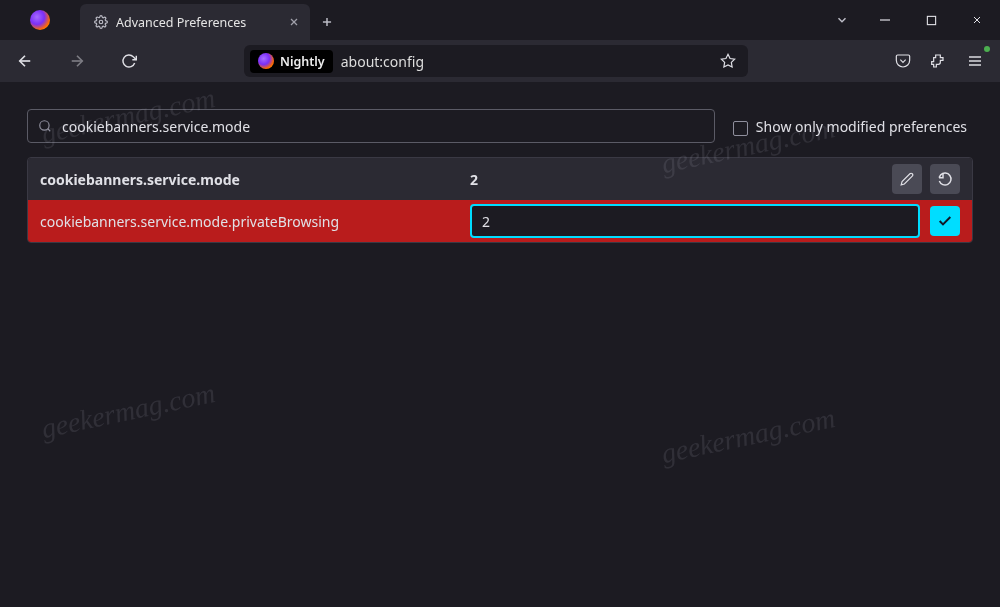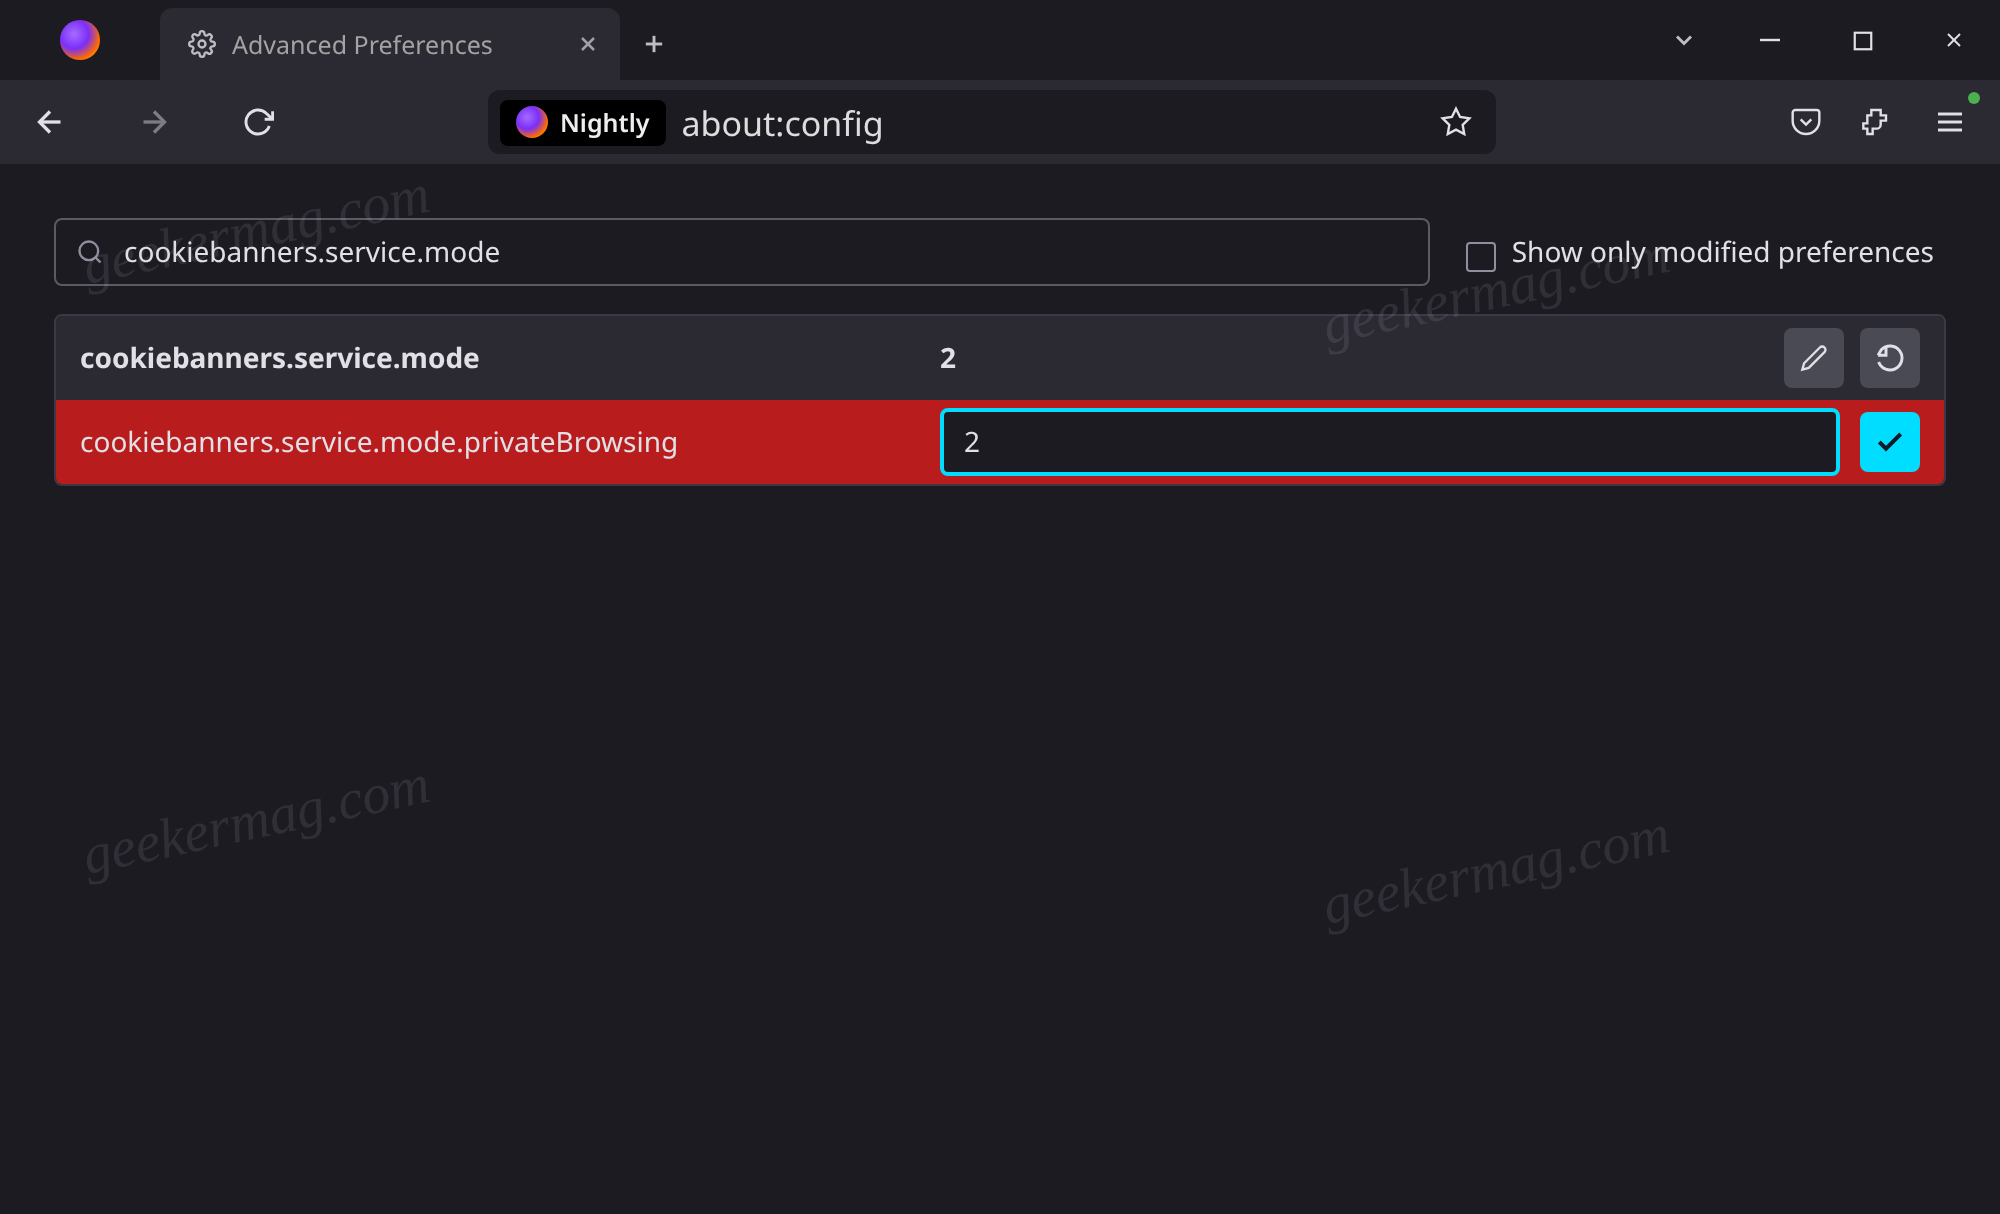--- a/index.html
+++ b/index.html
@@ -17,21 +17,21 @@
     .titlebar .logo-slot {
       width: 80px; display: flex; align-items: center; justify-content: center;
     }
     .tab {
       display: flex; align-items: center; gap: 8px;
       background: #2b2a33; padding: 0 10px 0 14px;
       min-width: 230px; height: 36px; margin-top: 4px;
       border-top-left-radius: 6px; border-top-right-radius: 6px;
       font-size: 12.5px;
     }
-    .tab .tab-title { flex: 1; color: #a3a3a3; }
+    .tab .tab-title { flex: 1; color: #e5e5e5; }
     .tab .close-icon { opacity: 0.8; }
     .newtab-btn {
       width: 34px; display: flex; align-items: center; justify-content: center;
       margin-top: 4px;
     }
     .titlebar-spacer { flex: 1; }
     .chevron-slot { width: 40px; display: flex; align-items: center; justify-content: center; }
     .win-controls { display: flex; }
     .win-btn { width: 46px; display: flex; align-items: center; justify-content: center; }
 
@@ -46,21 +46,21 @@
       flex: 1; height: 32px; background: #1c1b22;
       border-radius: 6px; display: flex; align-items: center;
       padding: 0 6px; margin: 0 120px 0 80px;
     }
     .identity-box {
       display: flex; align-items: center; gap: 6px;
       background: #000; border-radius: 4px; padding: 3px 8px;
       margin-right: 8px;
     }
     .identity-box .brand { font-size: 12.5px; font-weight: 600; color: #eee; }
-    .url-text { font-size: 17px; color: #ddd; flex: 1; }
+    .url-text { font-size: 14px; color: #ddd; flex: 1; }
     .urlbar .star { margin-left: auto; margin-right: 6px; }
     .toolbar-right { display: flex; gap: 2px; align-items: center; }
     .menu-dot { position: absolute; top: 2px; right: 2px; width: 6px; height: 6px; border-radius: 50%; background: #4caf50; }
 
     
     .content { padding: 27px; }
     .search-row { display: flex; gap: 18px; align-items: center; margin-bottom: 14px; }
     .search-field {
       flex: 1; height: 34px; background: #1c1b22;
       border: 1px solid #5b5b66; border-radius: 4px;

